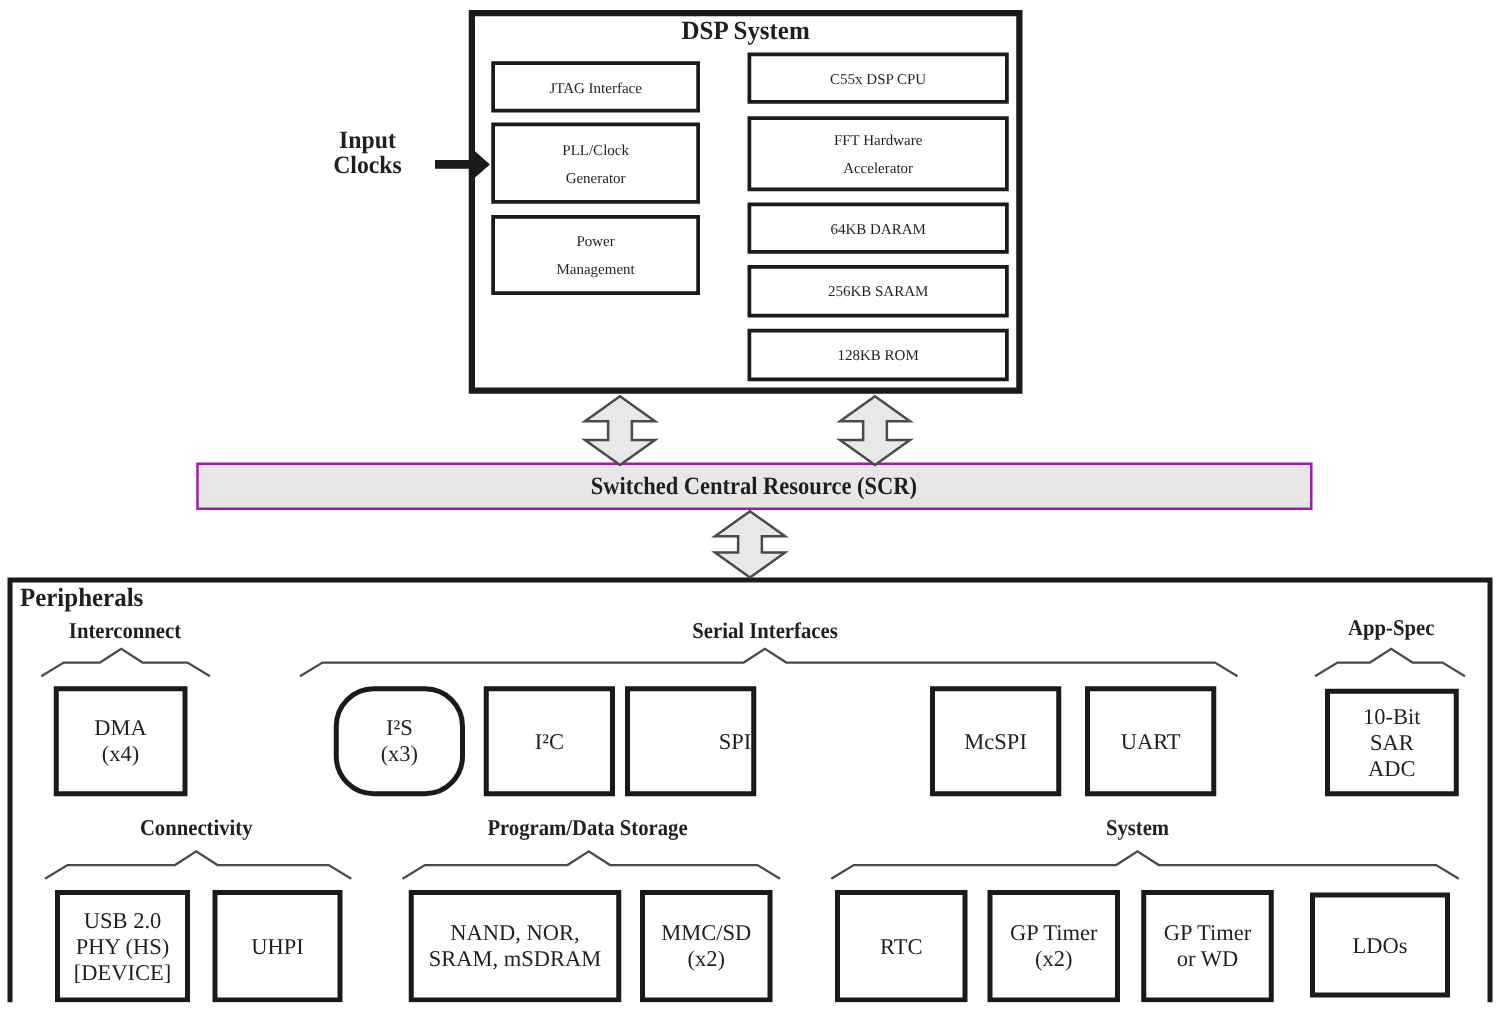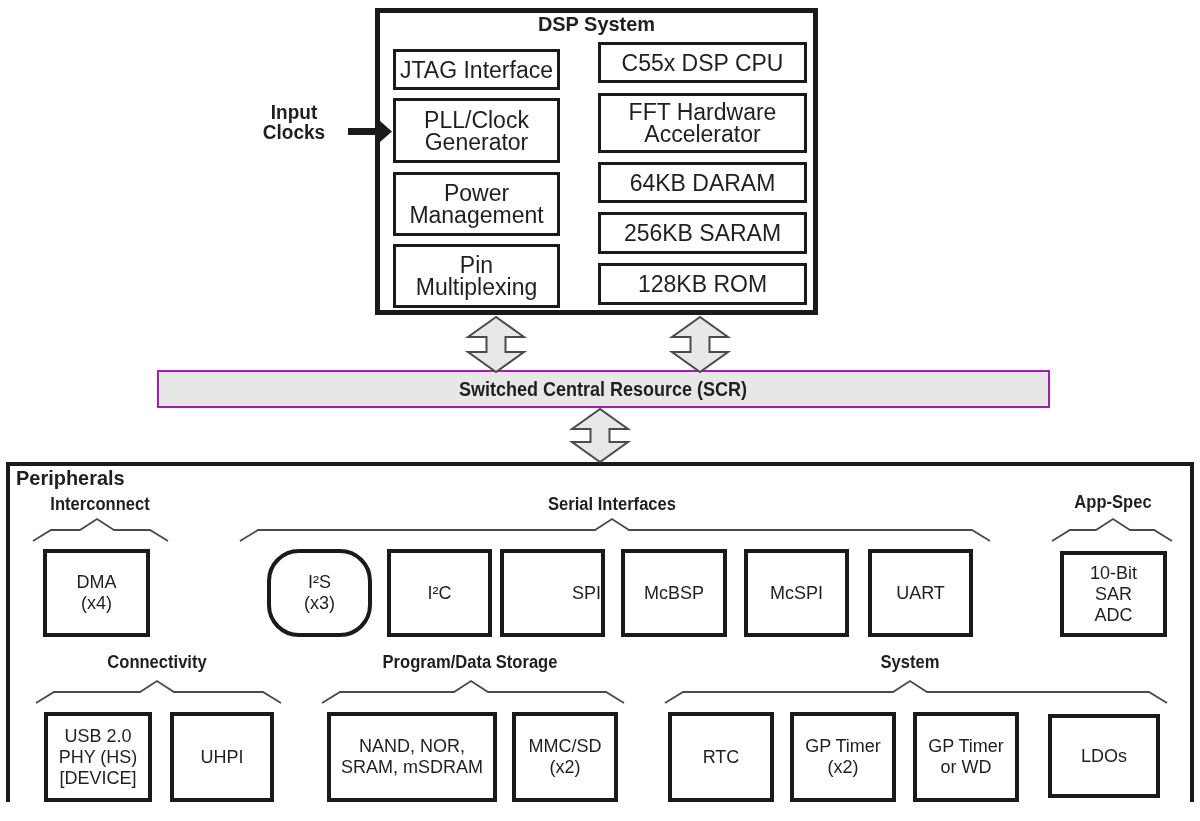--- a/index.html
+++ b/index.html
@@ -1,22 +1,22 @@
 <!DOCTYPE html>
 <html><head>
 <meta charset="utf-8">
 <title>Block Diagram</title>
 <style>
   html,body{margin:0;padding:0;background:#fff;}
   #stage{position:relative;width:1200px;height:802px;background:#fff;
-         font-family:Liberation Sans, sans-serif;color:#1f1f1f;overflow:hidden;}
+         font-family:Liberation Serif, serif;color:#1f1f1f;overflow:hidden;}
   .abs{position:absolute;box-sizing:border-box;}
   .box{background:#fff;border:3px solid #1a1a1a;display:flex;align-items:center;justify-content:center;z-index:2;}
   .pbox{background:#fff;border:4px solid #1a1a1a;display:flex;align-items:center;justify-content:center;z-index:2;}
-  .lbl{white-space:pre-line;text-align:center;font-size:23px;line-height:22px;}
+  .lbl{white-space:pre-line;text-align:center;font-size:12px;line-height:22px;}
   .plbl{white-space:pre-line;text-align:center;font-size:18px;line-height:21px;}
   .title{font-weight:bold;font-size:21px;text-align:center;transform:scaleX(0.95);transform-origin:center;z-index:3;}
   .sec{font-weight:bold;font-size:18px;text-align:center;white-space:nowrap;transform:scaleX(0.92);transform-origin:center;z-index:3;}
   .outer-frame{background:#fff;z-index:1;}
   #dsp-frame{border:5px solid #1a1a1a;}
   #periph-frame{border:4px solid #1a1a1a;}
   #scr-bar{background:#e7e7e7;border:2px solid #a21caf;display:flex;align-items:center;justify-content:center;z-index:2;}
   #scr-bar .scr-text{font-weight:bold;font-size:20px;white-space:nowrap;transform:scaleX(0.9);}
   #periph-title{font-weight:bold;font-size:21px;transform:scaleX(0.95);transform-origin:left center;z-index:3;}
   #input-clocks{font-weight:bold;font-size:20px;line-height:20px;text-align:center;white-space:pre-line;transform:scaleX(0.95);z-index:3;}
@@ -36,24 +36,20 @@
   <div class="abs box" style="left:393px;top:49px;width:167px;height:41px;">
     <span class="lbl">JTAG Interface</span>
     </div>
   <div class="abs box" style="left:393px;top:98px;width:167px;height:65px;">
     <span class="lbl">PLL/Clock
 Generator</span>
     </div>
   <div class="abs box" style="left:393px;top:172px;width:167px;height:64px;">
     <span class="lbl">Power
 Management</span>
-    </div>
-  <div class="abs box" style="left:393px;top:244px;width:167px;height:64px;">
-    <span class="lbl">Pin
-Multiplexing</span>
     </div>
 
   <div class="abs box" style="left:598px;top:42px;width:209px;height:41px;">
     <span class="lbl">C55x DSP CPU</span>
     </div>
   <div class="abs box" style="left:598px;top:93px;width:209px;height:60px;">
     <span class="lbl">FFT Hardware
 Accelerator</span>
     </div>
   <div class="abs box" style="left:598px;top:162px;width:209px;height:41px;">
@@ -86,23 +82,20 @@
     </div>
   <div class="abs pbox" style="left:267px;top:549px;width:105px;height:88px;border-radius:32px;">
     <span class="plbl">I²S
 (x3)</span>
     </div>
   <div class="abs pbox" style="left:375px;top:549px;width:105px;height:88px;margin-left:12px;">
     <span class="plbl">I²C</span>
     </div>
   <div class="abs pbox" style="left:500px;top:549px;width:105px;height:88px;justify-content:flex-end;">
     <span class="plbl">SPI</span>
-    </div>
-  <div class="abs pbox" style="left:621px;top:549px;width:106px;height:88px;">
-    <span class="plbl">McBSP</span>
     </div>
   <div class="abs pbox" style="left:744px;top:549px;width:105px;height:88px;">
     <span class="plbl">McSPI</span>
     </div>
   <div class="abs pbox" style="left:868px;top:549px;width:105px;height:88px;">
     <span class="plbl">UART</span>
     </div>
   <div class="abs pbox" style="left:1060px;top:551px;width:107px;height:86px;">
     <span class="plbl">10-Bit
 SAR

